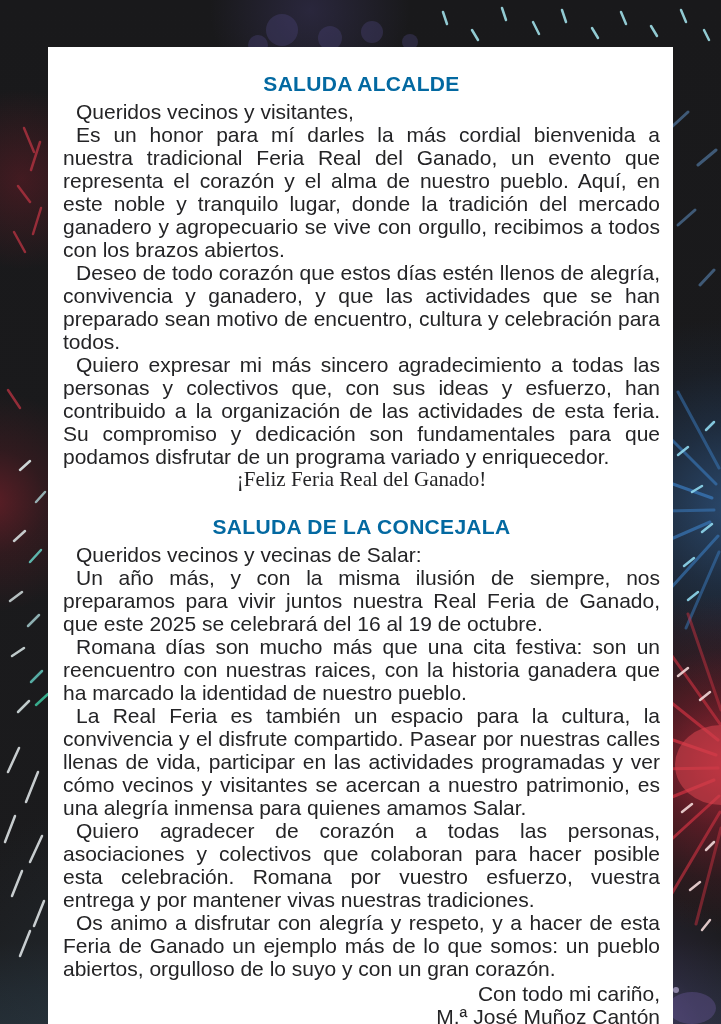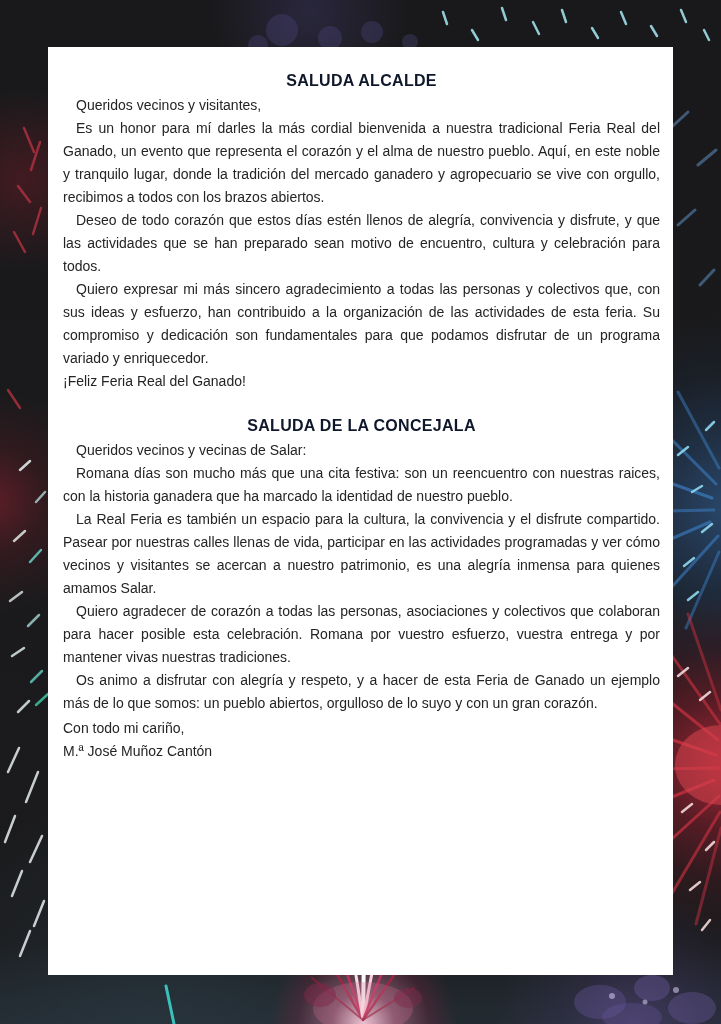--- a/index.html
+++ b/index.html
@@ -30,40 +30,41 @@
     position: absolute;
     left: 48px; top: 47px;
     width: 625px; min-height: 928px;
     box-sizing: border-box;
     background: #ffffff;
     padding: 25px 13px 18px 15px;
     color: #242426;
   }
   .letter-title {
     margin: 0 0 4px 0;
-    font-size: 16px;
+    font-size: 21px;
     font-weight: bold;
     letter-spacing: 0.3px;
     text-align: center;
-    color: #0f172a;
+    color: #0369a1;
   }
   .letter p {
     margin: 0;
-    font-size: 14px;
+    font-size: 21px;
     line-height: 23px;
     text-align: justify;
     text-indent: 13px;
   }
   .letter p.align-right {
-    text-align: left;
+    text-align: center;
     text-indent: 0;
+    font-family: Liberation Serif, serif;
   }
   .letter + .letter { margin-top: 24px; }
   .signature { margin-top: 2px; }
-  .signature p { text-indent: 0; }
+  .signature p { text-align: right; text-indent: 0; }
 </style>
 </head>
 <body>
 
 <div class="page">
 
   <div class="bg-glows"></div>
 
   <svg class="fx" width="721" height="1024" viewBox="0 0 721 1024" aria-hidden="true">
 
@@ -196,28 +197,29 @@
         <circle cx="676" cy="990" r="3"></circle>
     </g>
   </svg>
 
   <div class="card">
 
     <section class="letter">
       <h2 class="letter-title">SALUDA ALCALDE</h2>
       <p>Queridos vecinos y visitantes,</p>
       <p>Es un honor para mí darles la más cordial bienvenida a nuestra tradicional Feria Real del Ganado, un evento que representa el corazón y el alma de nuestro pueblo. Aquí, en este noble y tranquilo lugar, donde la tradición del mercado ganadero y agropecuario se vive con orgullo, recibimos a todos con los brazos abiertos.</p>
-      <p>Deseo de todo corazón que estos días estén llenos de alegría, convivencia y disfrute, y que las actividades que se han preparado sean motivo de encuentro, cultura y celebración para todos.</p>
+      <p>Deseo de todo corazón que estos días estén llenos de alegría, convivencia y ganadero, y que las actividades que se han preparado sean motivo de encuentro, cultura y celebración para todos.</p>
       <p>Quiero expresar mi más sincero agradecimiento a todas las personas y colectivos que, con sus ideas y esfuerzo, han contribuido a la organización de las actividades de esta feria. Su compromiso y dedicación son fundamentales para que podamos disfrutar de un programa variado y enriquecedor.</p>
       <p class="align-right">¡Feliz Feria Real del Ganado!</p>
     </section>
 
     <section class="letter">
       <h2 class="letter-title">SALUDA DE LA CONCEJALA</h2>
       <p>Queridos vecinos y vecinas de Salar:</p>
+      <p>Un año más, y con la misma ilusión de siempre, nos preparamos para vivir juntos nuestra Real Feria de Ganado, que este 2025 se celebrará del 16 al 19 de octubre.</p>
       <p>Romana días son mucho más que una cita festiva: son un reencuentro con nuestras raices, con la historia ganadera que ha marcado la identidad de nuestro pueblo.</p>
       <p>La Real Feria es también un espacio para la cultura, la convivencia y el disfrute compartido. Pasear por nuestras calles llenas de vida, participar en las actividades programadas y ver cómo vecinos y visitantes se acercan a nuestro patrimonio, es una alegría inmensa para quienes amamos Salar.</p>
       <p>Quiero agradecer de corazón a todas las personas, asociaciones y colectivos que colaboran para hacer posible esta celebración. Romana por vuestro esfuerzo, vuestra entrega y por mantener vivas nuestras tradiciones.</p>
       <p>Os animo a disfrutar con alegría y respeto, y a hacer de esta Feria de Ganado un ejemplo más de lo que somos: un pueblo abiertos, orgulloso de lo suyo y con un gran corazón.</p>
       <div class="signature">
         <p>Con todo mi cariño,</p>
         <p>M.ª José Muñoz Cantón</p>
       </div>
     </section>
 

